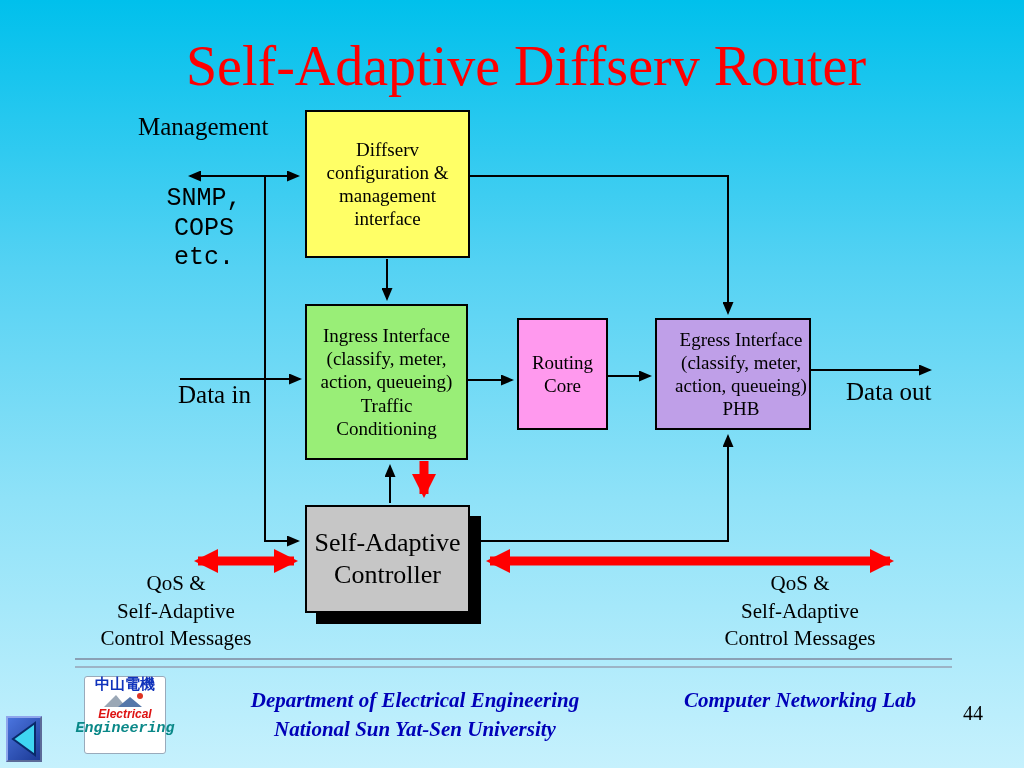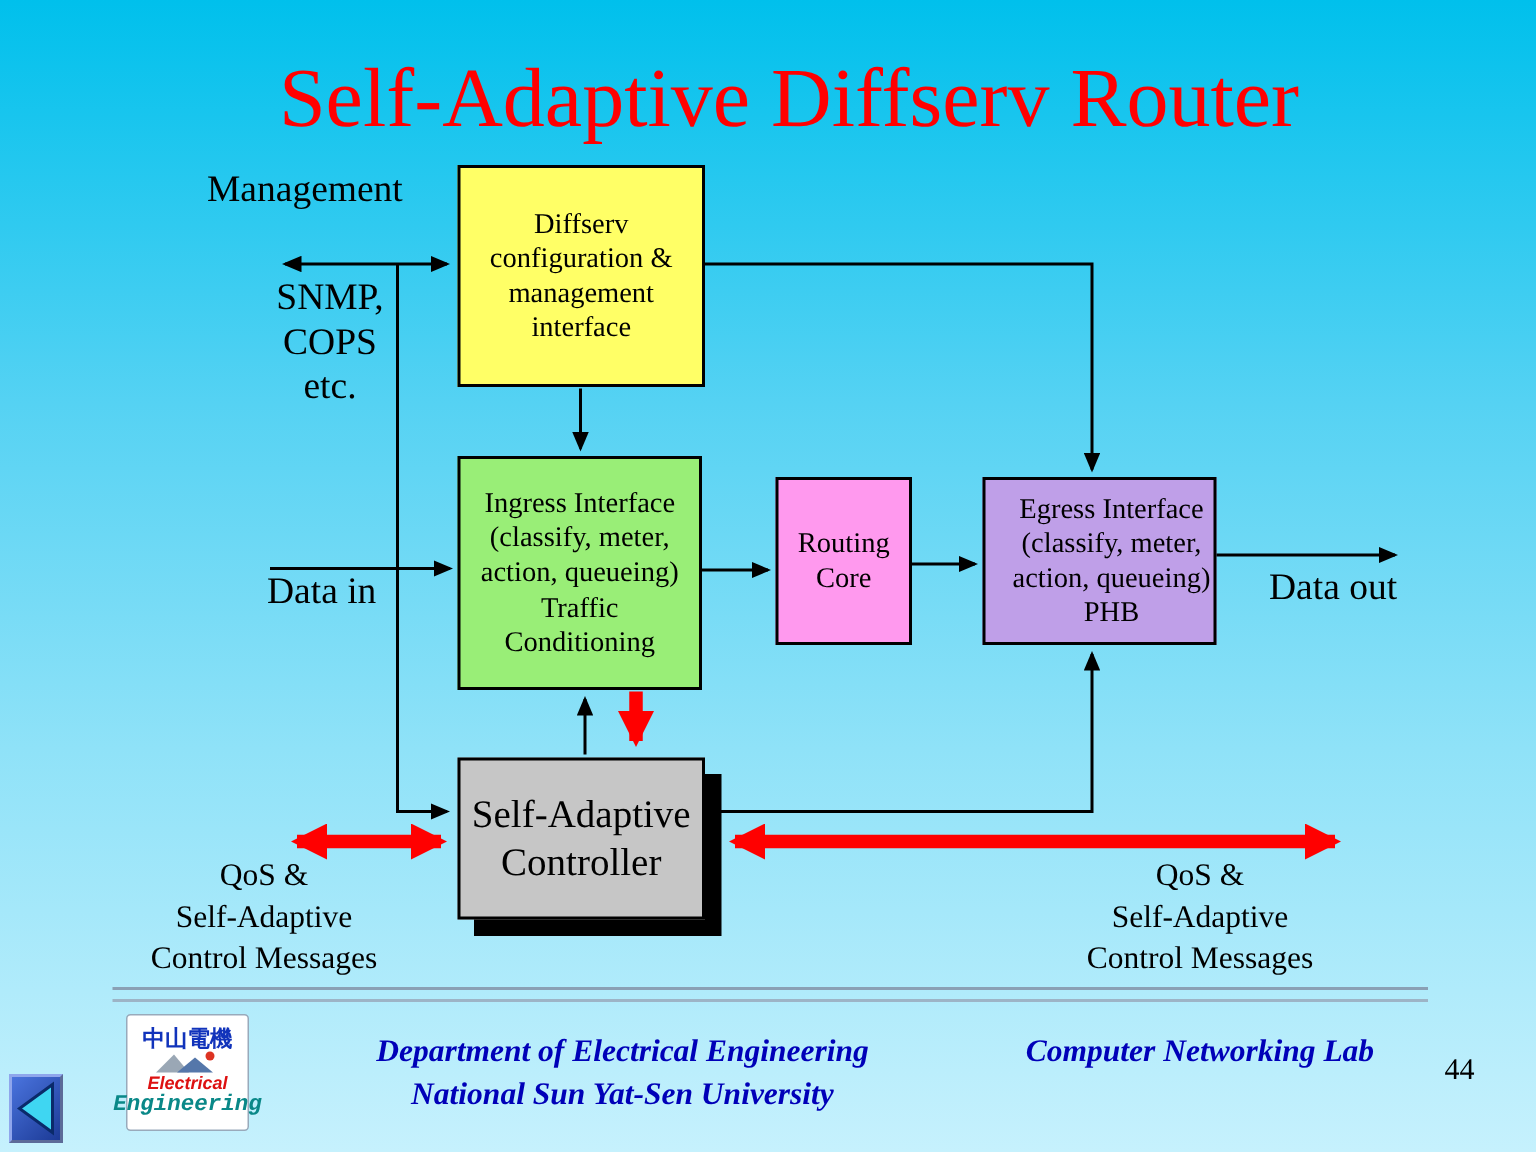--- a/index.html
+++ b/index.html
@@ -44,42 +44,42 @@
     position:absolute; text-align:center; color:#0000b8;
     font-size:21px; font-weight:bold; font-style:italic; line-height:1.38; z-index:6;
   }
   .page-number {
     position:absolute; left:948px; top:702px; width:50px; text-align:center;
     font-size:20px; color:#000; z-index:6;
   }
   .logo {
     position:absolute; left:84px; top:676px; width:80px; height:76px;
     background:#ffffff; border:1px solid #9ab; border-radius:3px;
-    display:flex; flex-direction:column; align-items:center; justify-content:center;
+    display:flex; flex-direction:column; align-items:center; 
     z-index:6; text-align:center;
   }
   .logo-cn { color:#1133bb; font-weight:bold; font-size:15px; line-height:1; font-family:"DejaVu Sans", sans-serif; }
   .logo-en1 { color:#dd1111; font-weight:bold; font-style:italic; font-size:12px; line-height:1.1; font-family:"Liberation Sans", sans-serif; }
   .logo-en2 { color:#0a8888; font-weight:bold; font-style:italic; font-size:15px; line-height:1.1; font-family:Liberation Mono, monospace; }
   .nav-button {
     position:absolute; left:6px; top:716px; width:36px; height:46px;
     background:linear-gradient(135deg,#4a74de 0%, #1c3a96 100%);
     border:2px outset #8fa6ec; box-sizing:border-box; cursor:pointer; z-index:7;
     display:flex; align-items:center; justify-content:center;
   }
 </style>
 </head>
 <body>
 
 <div class="slide">
 
   <h1 class="title">Self-Adaptive Diffserv Router</h1>
 
   <div class="lbl" style="left:138px;top:112px;">Management</div>
-  <div class="lbl center" style="left:168px;top:184px;width:104px;">SNMP,
+  <div class="lbl center" style="left:152px;top:184px;width:104px;font-family:Liberation Mono, monospace;">SNMP,
 COPS
 etc.</div>
   <div class="lbl" style="left:178px;top:380px;">Data in</div>
   <div class="lbl" style="left:846px;top:377px;">Data out</div>
   <div class="lbl center qos" style="left:52px;top:570px;width:248px;">QoS &amp;
 Self-Adaptive
 Control  Messages</div>
   <div class="lbl center qos" style="left:676px;top:570px;width:248px;">QoS &amp;
 Self-Adaptive
 Control  Messages</div>

